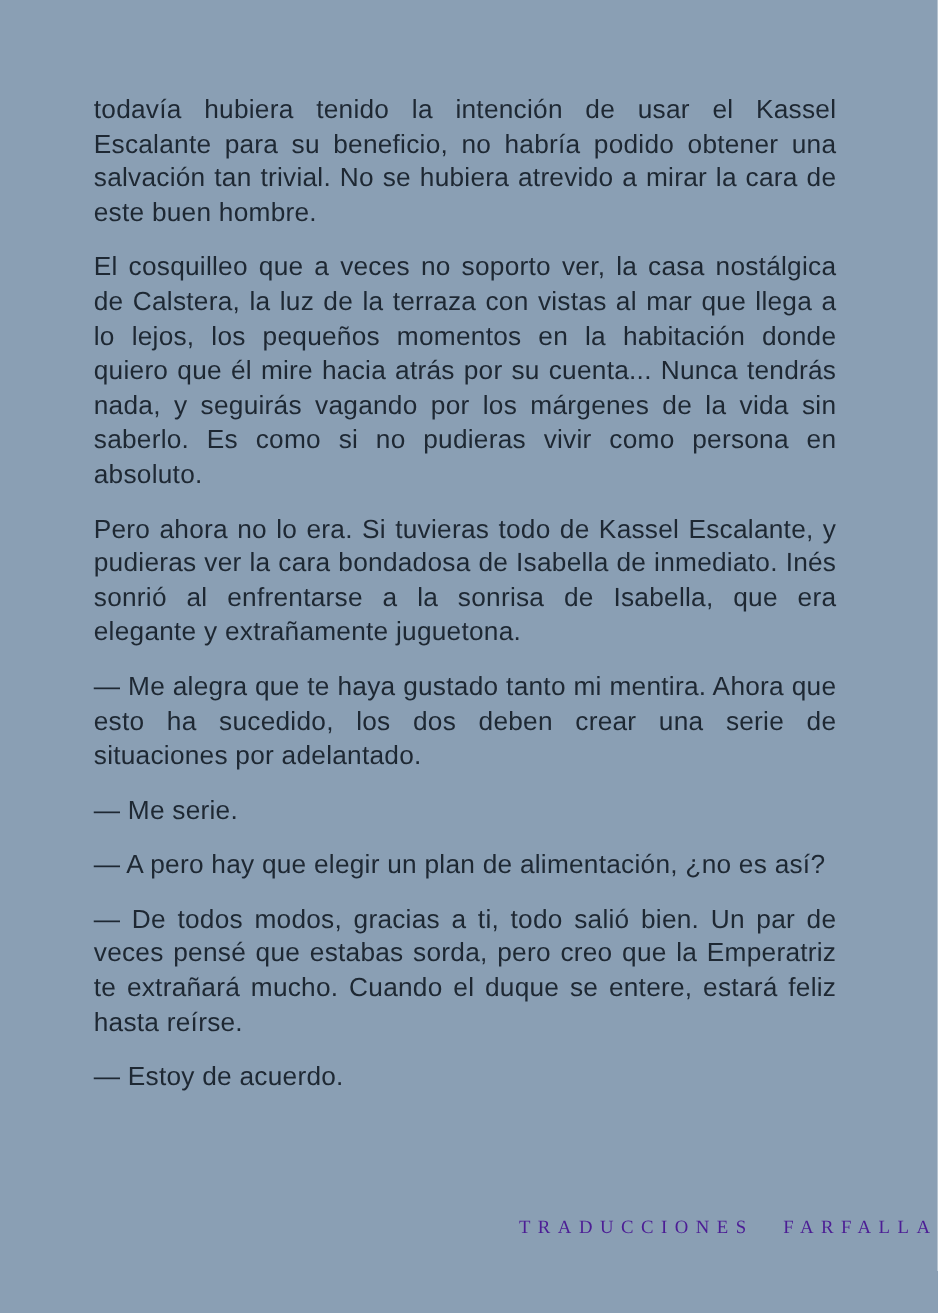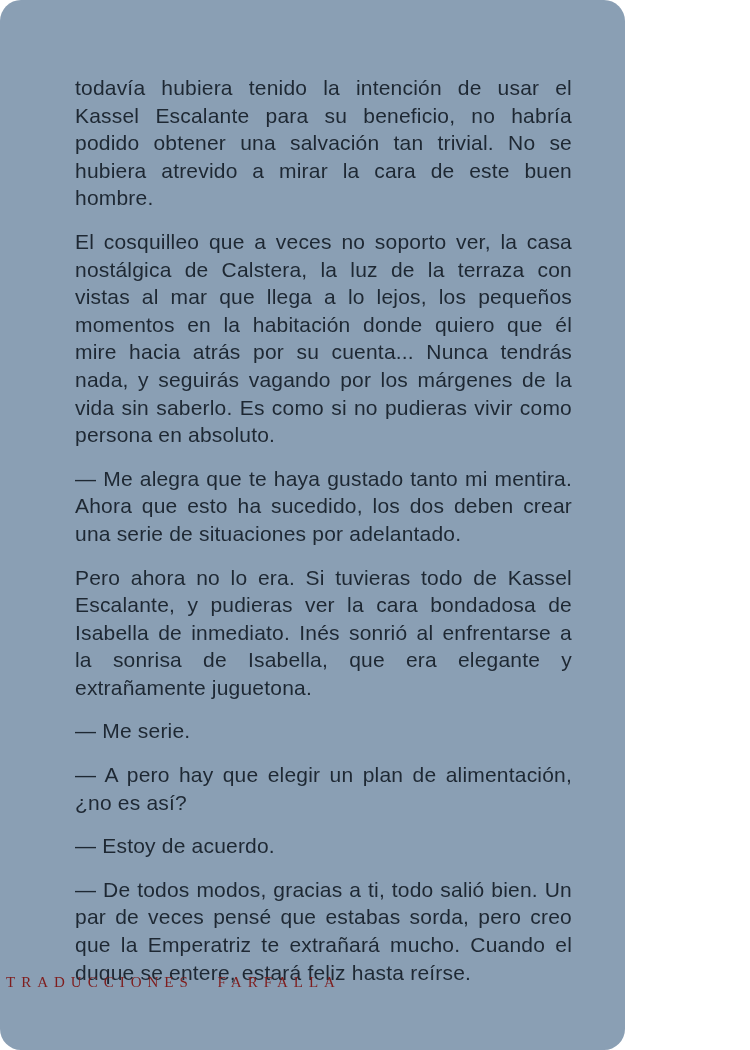--- a/index.html
+++ b/index.html
@@ -1,64 +1,63 @@
 <!DOCTYPE html>
 <html><head>
 <meta charset="utf-8">
 <style>
   html, body {
     margin: 0;
     padding: 0;
   }
   .page {
     position: relative;
-    width: 625px;
+    width: 750px;
     height: 1050px;
     background: #8a9fb4;
     box-sizing: border-box;
-    padding: 74px 53px 0 75px;
+    padding: 74px 81px 0 75px;
     font-family: "Liberation Sans", "DejaVu Sans", sans-serif;
     overflow: hidden;
-    border-radius: 21px;
   }
   .content p {
     margin: 0 0 16px 0;
     font-size: 21px;
     line-height: 27.6px;
     letter-spacing: 0.2px;
     color: #1e2833;
     text-align: justify;
     text-justify: inter-word;
   }
   .footer {
     position: absolute;
     left: 0;
     right: 0;
     top: 974px;
-    text-align: left;
+    text-align: right;
     font-family: "Liberation Serif", "DejaVu Serif", serif;
     font-size: 15px;
     font-weight: 400;
     letter-spacing: 6px;
     word-spacing: 14px;
-    color: #7f1d1d;
+    color: #4c1d95;
     text-indent: 6px; 
   }
 </style>
 </head>
 <body>
 
 <div class="page">
   <main class="content">
     <p>todavía hubiera tenido la intención de usar el Kassel Escalante para su beneficio, no habría podido obtener una salvación tan trivial. No se hubiera atrevido a mirar la cara de este buen hombre.</p>
     <p>El cosquilleo que a veces no soporto ver, la casa nostálgica de Calstera, la luz de la terraza con vistas al mar que llega a lo lejos, los pequeños momentos en la habitación donde quiero que él mire hacia atrás por su cuenta... Nunca tendrás nada, y seguirás vagando por los márgenes de la vida sin saberlo. Es como si no pudieras vivir como persona en absoluto.</p>
+    <p>Pero ahora no lo era. Si tuvieras todo de Kassel Escalante, y pudieras ver la cara bondadosa de Isabella de inmediato. Inés sonrió al enfrentarse a la sonrisa de Isabella, que era elegante y extrañamente juguetona.</p>
     <p>— Me alegra que te haya gustado tanto mi mentira.  Ahora que esto ha sucedido, los dos deben crear una serie de situaciones por adelantado.</p>
-    <p>Pero ahora no lo era. Si tuvieras todo de Kassel Escalante, y pudieras ver la cara bondadosa de Isabella de inmediato. Inés sonrió al enfrentarse a la sonrisa de Isabella, que era elegante y extrañamente juguetona.</p>
     <p>— Me serie.</p>
     <p>— A pero hay que elegir un plan de alimentación, ¿no es así?</p>
+    <p>— De todos modos, gracias a ti, todo salió bien. Un par de veces pensé que estabas sorda, pero creo que la Emperatriz te extrañará mucho. Cuando el duque se entere, estará feliz hasta reírse.</p>
     <p>— Estoy de acuerdo.</p>
-    <p>— De todos modos, gracias a ti, todo salió bien. Un par de veces pensé que estabas sorda, pero creo que la Emperatriz te extrañará mucho. Cuando el duque se entere, estará feliz hasta reírse.</p>
   </main>
 
   <footer class="footer">
     <span>TRADUCCIONES FARFALLA</span>
   </footer>
 </div>
 
 </body></html>

